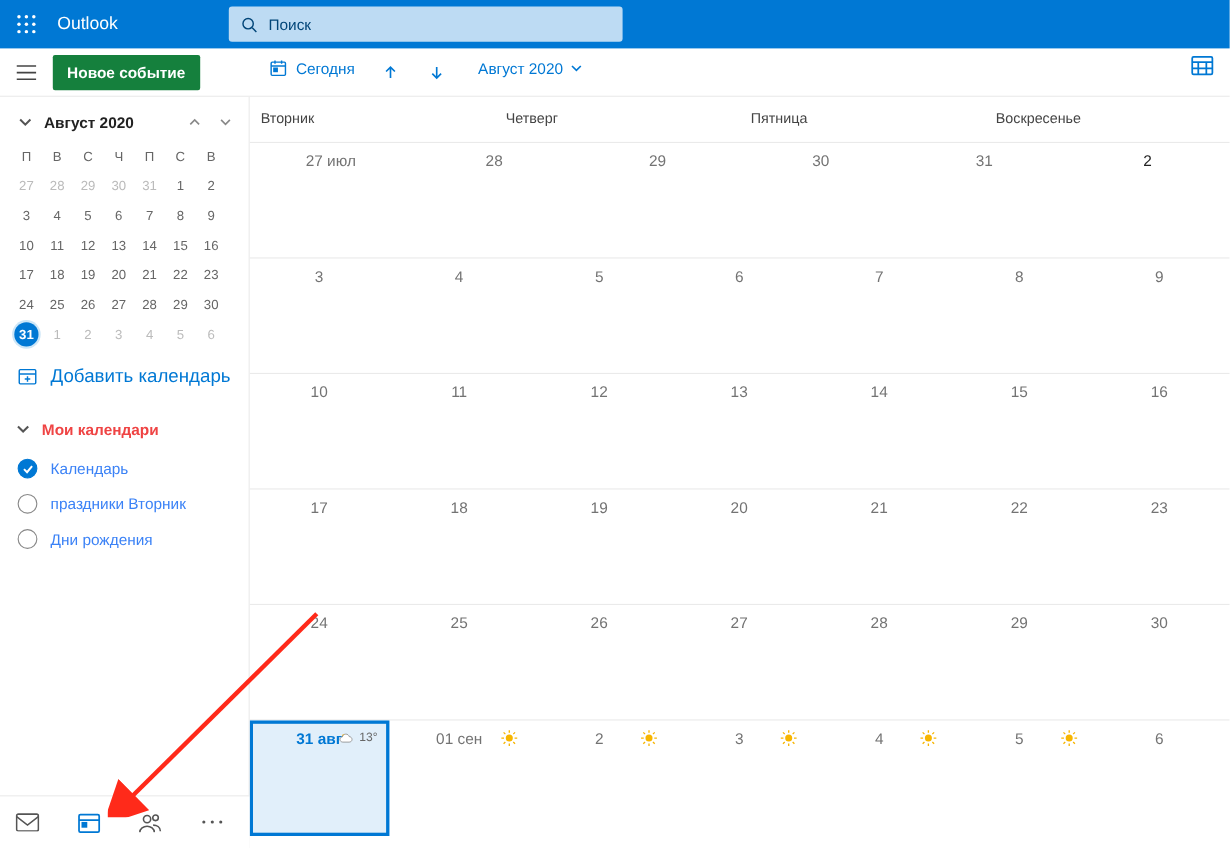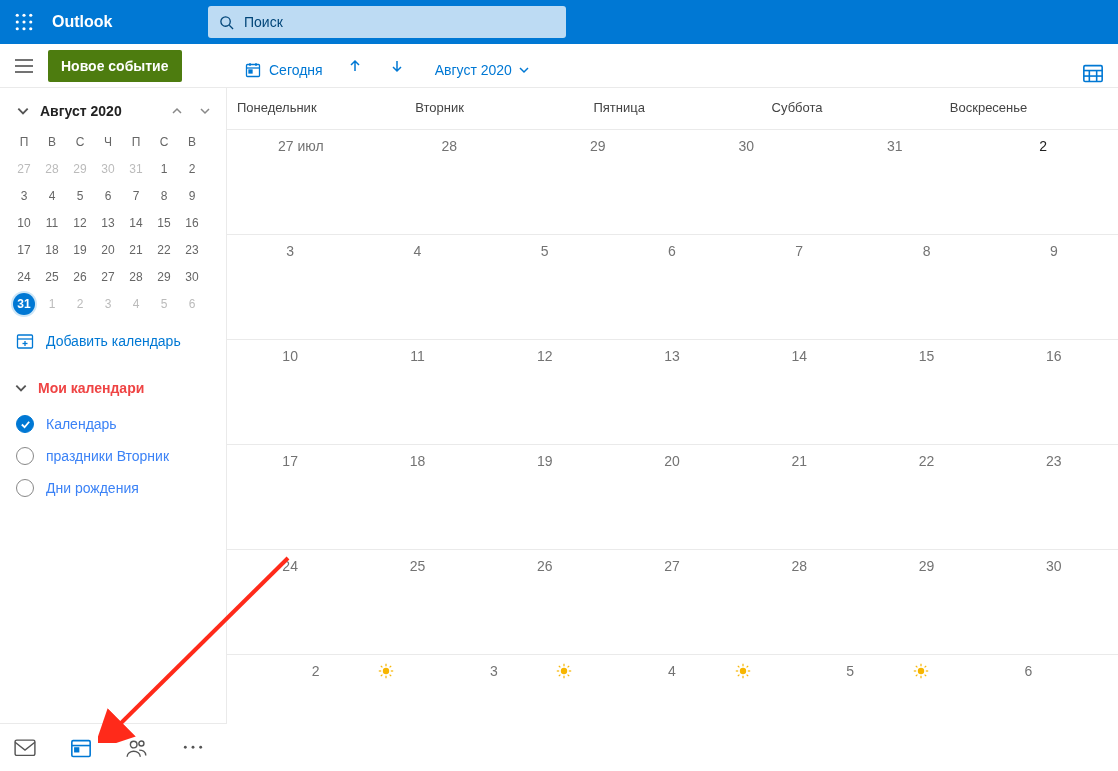--- a/index.html
+++ b/index.html
@@ -2,31 +2,31 @@
 <html><head>
 <meta charset="utf-8">
 <style>
   * { box-sizing: border-box; margin: 0; padding: 0; font-family: "Segoe UI", Arial, sans-serif; }
   html, body { width: 1118px; height: 771px; overflow: hidden; background: #fff; }
 
   
   .top-header { height: 44px; background: #0078D4; display: flex; align-items: center; color: #fff; }
   .app-launcher { width: 48px; height: 44px; display:flex; align-items:center; justify-content:center; cursor:pointer; }
   .app-launcher svg { width: 18px; height: 18px; }
-  .app-name { font-size: 16px; font-weight: 700; padding-left: 4px; width: 160px; }
+  .app-name { font-size: 16px; font-weight: 400; padding-left: 4px; width: 160px; }
   .search-box { width: 358px; height: 32px; background: #BDDBF3; border-radius: 3px; display:flex; align-items:center; color:#004578; cursor:text; }
   .search-box .sicon { width: 36px; display:flex; align-items:center; justify-content:center; }
   .search-box .splace { font-size: 14px; color:#004578; }
 
   
   .command-bar { height: 44px; border-bottom: 1px solid #eaeaea; display:flex; align-items:center; }
   .left-cmd { width: 227px; height:44px; display:flex; align-items:center; padding-left: 12px; gap:12px; }
   .hamburger { width:24px; height:24px; display:flex; align-items:center; justify-content:center; cursor:pointer; color:#444; }
-  .new-event-btn { background:#4d7c0f; color:#fff; height:32px; padding:0 13px; border-radius:2px; font-size:14px; display:flex; align-items:center; cursor:pointer; font-weight:550; }
-  .right-cmd { flex:1; display:flex; align-items:flex-end; padding-left:10px; gap:6px; position:relative; }
+  .new-event-btn { background:#15803d; color:#fff; height:32px; padding:0 13px; border-radius:2px; font-size:14px; display:flex; align-items:center; cursor:pointer; font-weight:550; }
+  .right-cmd { flex:1; display:flex; align-items:flex-start; padding-left:10px; gap:6px; position:relative; }
   .today-btn { display:flex; align-items:center; gap:8px; color:#0078D4; font-size:14px; padding:6px 8px; cursor:pointer; }
   .today-btn svg { width:16px; height:16px; }
   .nav-arrow { width:36px; height:36px; display:flex; align-items:center; justify-content:center; cursor:pointer; color:#0078D4; }
   .nav-arrow svg { width:14px;height:14px; }
   .month-picker { display:flex; align-items:center; gap:6px; color:#0078D4; font-size:14px; padding:6px 8px; cursor:pointer; margin-left:6px; }
   .view-icon { position:absolute; right:14px; width:22px; height:22px; display:flex; align-items:center; justify-content:center; color:#0078D4; cursor:pointer; }
 
   
   .body-area { display:flex; height: calc(771px - 44px - 44px); }
   .sidebar { width: 227px; border-right:1px solid #eaeaea; display:flex; flex-direction:column; position:relative; }
@@ -39,21 +39,21 @@
   .mini-nav { display:flex; gap:10px; }
   .mini-nav .arr { width:18px;height:18px; display:flex;align-items:center;justify-content:center; color:#888; cursor:pointer; }
 
   .mini-cal { padding: 0 10px; }
   .mini-row { display:flex; }
   .mini-cell { width:28px; height:27px; display:flex; align-items:center; justify-content:center; font-size:12px; color:#666; cursor:pointer; }
   .mini-cell.head { color:#666; font-weight:400; cursor:default; }
   .mini-cell.out { color:#bbb; }
   .mini-cell.today { background:#0078D4; color:#fff; border-radius:50%; width:22px; height:22px; margin:3px; font-weight:600; box-shadow: 0 0 0 2px #cde6f7; }
 
-  .add-cal { display:flex; align-items:center; gap:12px; padding:14px 16px; color:#0078D4; font-size:14px; cursor:pointer; }
+  .add-cal { display:flex; align-items:center; gap:12px; padding:14px 16px; color:#0078D4; font-size:17px; cursor:pointer; }
   .add-cal svg { width:18px; height:18px; }
 
   .cal-section { padding: 10px 14px 0 14px; }
   .cal-section .head { display:flex; align-items:center; gap:10px; font-size:14px; font-weight:600; color:#ef4444; padding:6px 0; cursor:pointer; }
   .cal-list { padding-top:6px; }
   .cal-item { display:flex; align-items:center; gap:12px; font-size:14px; color:#3b82f6; padding:7px 0 7px 2px; cursor:pointer; }
   .cal-check { width:18px; height:18px; border-radius:50%; border:1px solid #888; display:flex; align-items:center; justify-content:center; }
   .cal-check.on { background:#0078D4; border-color:#0078D4; color:#fff; }
   .cal-check.on svg { width:11px; height:11px; }
 
@@ -314,24 +314,23 @@
             <circle cx="3" cy="3" r="1.3"></circle>
             <circle cx="10" cy="3" r="1.3"></circle>
             <circle cx="17" cy="3" r="1.3"></circle>
           </svg>
       </div>
     </div>
   </div>
 
   <div class="content">
     <div class="grid-head" id="grid-head">
-        <div class="col">Понедельник</div>
         <div class="col">Вторник</div>
+        <div class="col">Четверг</div>
         <div class="col">Пятница</div>
-        <div class="col">Суббота</div>
         <div class="col">Воскресенье</div>
       </div>
     <div class="grid-body" id="grid-body">
         <div class="grid-row">
           <div class="grid-cell"><span class="dnum">27 июл</span></div>
           <div class="grid-cell"><span class="dnum">28</span></div>
           <div class="grid-cell"><span class="dnum">29</span></div>
           <div class="grid-cell"><span class="dnum">30</span></div>
           <div class="grid-cell"><span class="dnum">31</span></div>
           <div class="grid-cell darkday"><span class="dnum">2</span></div>
@@ -366,20 +365,42 @@
         <div class="grid-row">
           <div class="grid-cell"><span class="dnum">24</span></div>
           <div class="grid-cell"><span class="dnum">25</span></div>
           <div class="grid-cell"><span class="dnum">26</span></div>
           <div class="grid-cell"><span class="dnum">27</span></div>
           <div class="grid-cell"><span class="dnum">28</span></div>
           <div class="grid-cell"><span class="dnum">29</span></div>
           <div class="grid-cell"><span class="dnum">30</span></div>
         </div>
         <div class="grid-row">
+          <div class="grid-cell today"><span class="dnum">31 авг</span><span class="weather">
+              <svg class="sun" viewBox="0 0 22 16">
+                <circle cx="7" cy="6" r="3" fill="#f7b500"></circle>
+                <path d="M5 13c-2 0-3.5-1.5-3.5-3.3 0-1.7 1.3-3 3-3.2.4-2 2.2-3.5 4.3-3.5 2 0 3.7 1.3 4.2 3.1 2 .1 3.5 1.7 3.5 3.6 0 2-1.6 3.3-3.6 3.3H5z" fill="#fff" stroke="#888" stroke-width="1"></path>
+              </svg>
+              <span>13°</span>
+            </span></div>
+          <div class="grid-cell"><span class="dnum">01 сен</span><span class="weather">
+              <svg class="sun" viewBox="0 0 20 20">
+                <circle cx="10" cy="10" r="4" fill="#f7b500"></circle>
+                <g stroke="#f7b500" stroke-width="1.5">
+                  <line x1="10" y1="1" x2="10" y2="4"></line>
+                  <line x1="10" y1="16" x2="10" y2="19"></line>
+                  <line x1="1" y1="10" x2="4" y2="10"></line>
+                  <line x1="16" y1="10" x2="19" y2="10"></line>
+                  <line x1="3.5" y1="3.5" x2="5.5" y2="5.5"></line>
+                  <line x1="14.5" y1="14.5" x2="16.5" y2="16.5"></line>
+                  <line x1="14.5" y1="5.5" x2="16.5" y2="3.5"></line>
+                  <line x1="3.5" y1="16.5" x2="5.5" y2="14.5"></line>
+                </g>
+              </svg>
+            </span></div>
           <div class="grid-cell"><span class="dnum">2</span><span class="weather">
               <svg class="sun" viewBox="0 0 20 20">
                 <circle cx="10" cy="10" r="4" fill="#f7b500"></circle>
                 <g stroke="#f7b500" stroke-width="1.5">
                   <line x1="10" y1="1" x2="10" y2="4"></line>
                   <line x1="10" y1="16" x2="10" y2="19"></line>
                   <line x1="1" y1="10" x2="4" y2="10"></line>
                   <line x1="16" y1="10" x2="19" y2="10"></line>
                   <line x1="3.5" y1="3.5" x2="5.5" y2="5.5"></line>
                   <line x1="14.5" y1="14.5" x2="16.5" y2="16.5"></line>

